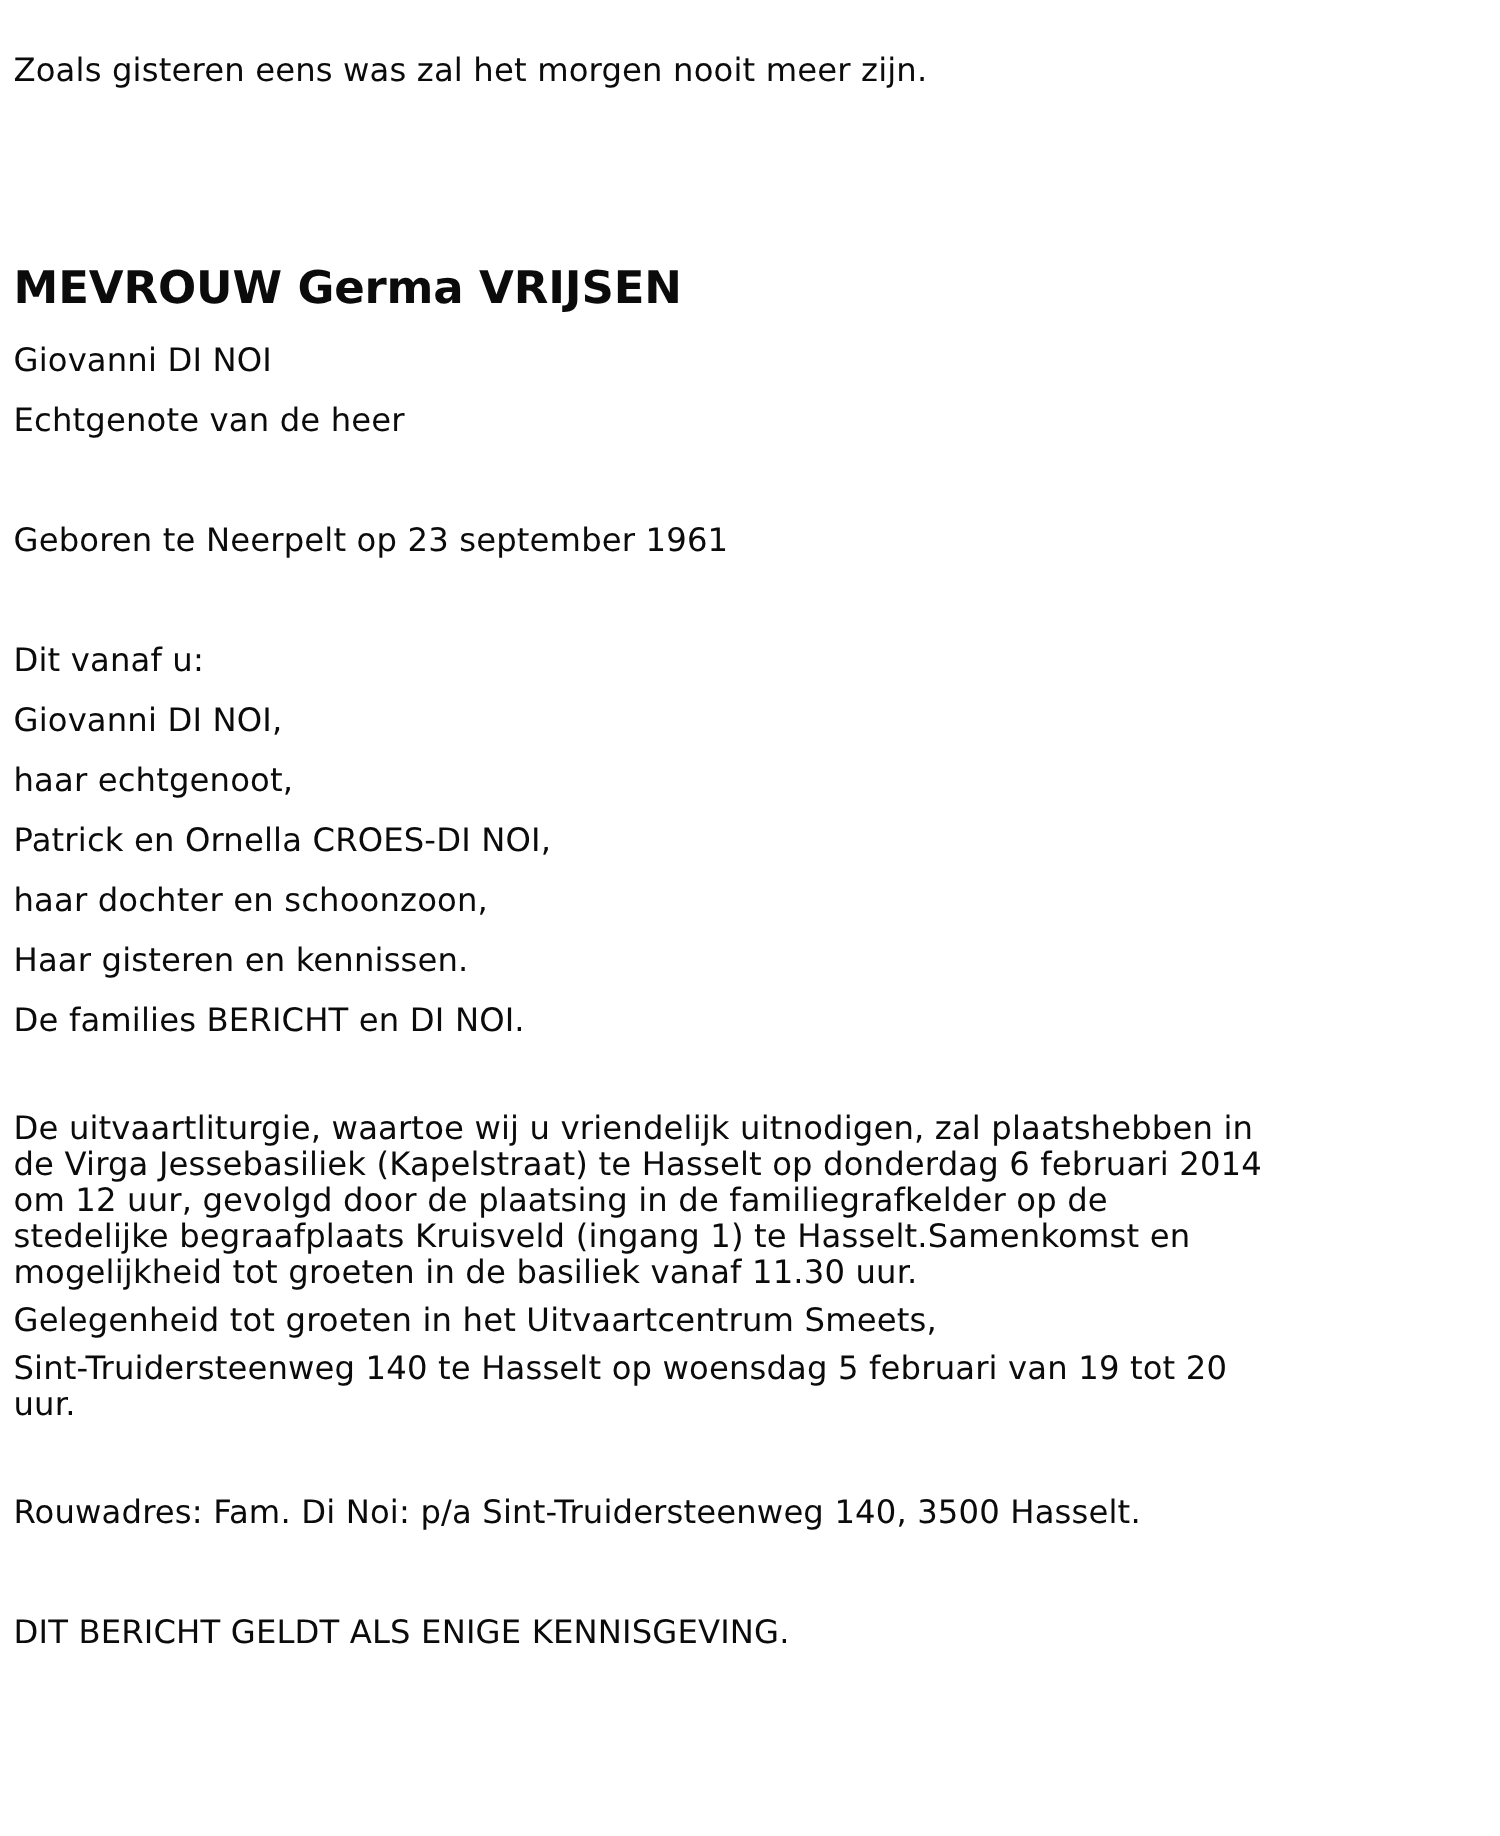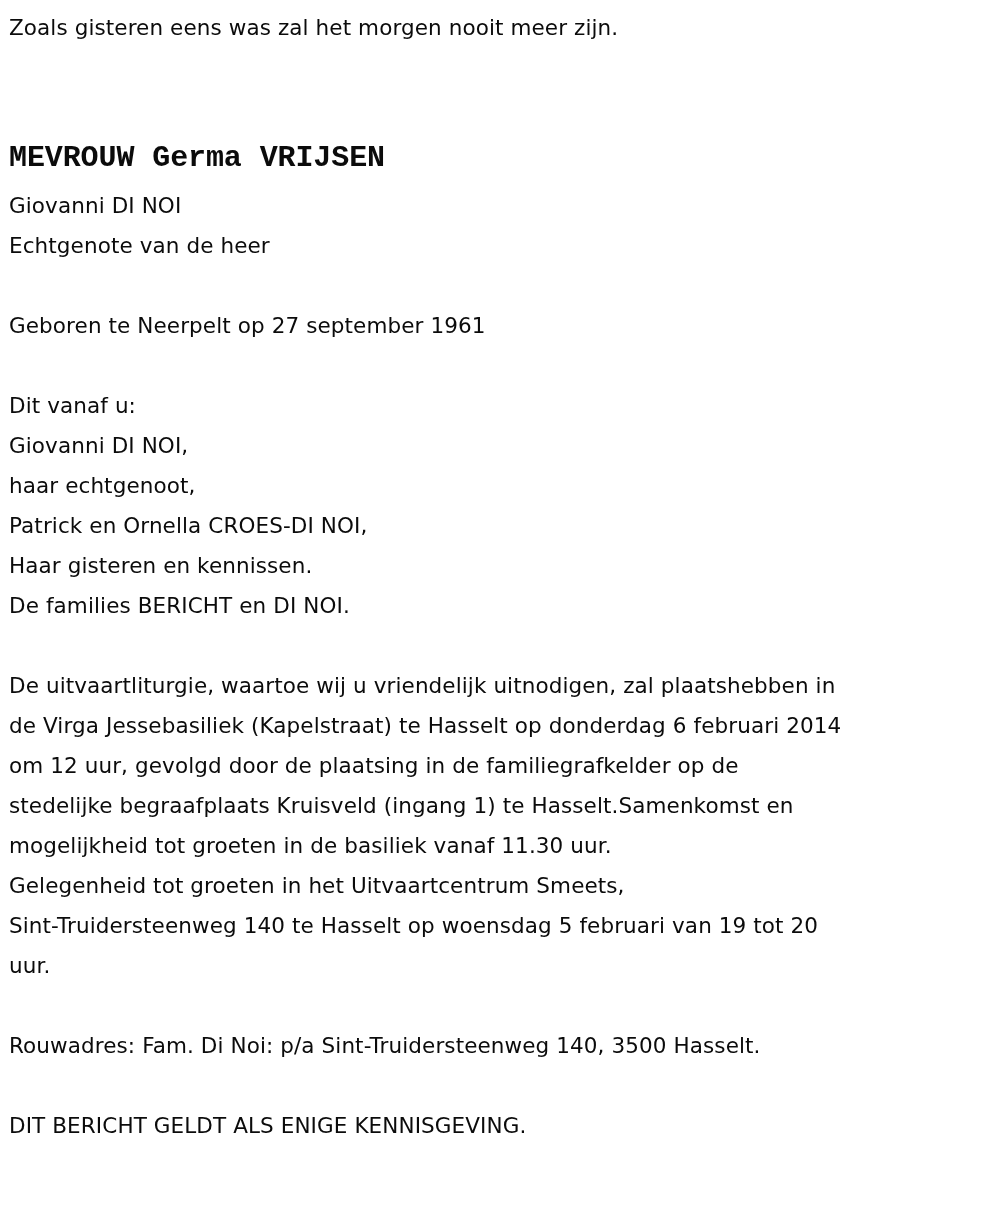--- a/index.html
+++ b/index.html
@@ -11,45 +11,44 @@
   body {
     width: 1000px;
     height: 1224px;
     font-family: "DejaVu Sans", "Liberation Sans", sans-serif;
     color: #0b0b0b;
     overflow: hidden;
   }
   .notice {
     box-sizing: border-box;
     width: 852px;
-    padding: 8px 6px 0 9px;
+    padding: 28px 6px 0 9px;
   }
   .line {
     font-size: 21.5px;
     line-height: 40px;
     letter-spacing: 0.1px;
     white-space: pre-wrap;
   }
   .blank {
     height: 40px;
     line-height: 40px;
     font-size: 21.5px;
   }
   .name {
     font-size: 30px;
     font-weight: bold;
     line-height: 52px;
     letter-spacing: -0.1px;
-    margin-top: 4px;
+    margin-top: 19px;
     margin-bottom: 2px;
-    font-family: Liberation Mono, monospace;
   }
   .para {
     font-size: 21.5px;
-    line-height: 40px;
+    line-height: 24px;
     letter-spacing: 0.1px;
     max-width: 986px;
     text-align: left;
   }
 </style>
 </head>
 <body>
 
 <div class="notice">
 
@@ -60,28 +59,29 @@
 
   <div class="blank">&nbsp;</div>
 
   <div class="name">MEVROUW Germa VRIJSEN</div>
 
   <div class="line">Giovanni DI NOI</div>
   <div class="line">Echtgenote van de heer</div>
 
   <div class="blank">&nbsp;</div>
 
-  <div class="line">Geboren te Neerpelt op 27 september 1961</div>
+  <div class="line">Geboren te Neerpelt op 23 september 1961</div>
 
   <div class="blank">&nbsp;</div>
 
   <div class="line">Dit vanaf u:</div>
   <div class="line">Giovanni DI NOI,</div>
   <div class="line">haar echtgenoot,</div>
   <div class="line">Patrick en Ornella CROES-DI NOI,</div>
+  <div class="line">haar dochter en schoonzoon,</div>
   <div class="line">Haar gisteren en kennissen.</div>
   <div class="line">De families BERICHT en DI NOI.</div>
 
   <div class="blank">&nbsp;</div>
 
   <div class="para">De uitvaartliturgie, waartoe wij u vriendelijk uitnodigen, zal plaatshebben in de Virga Jessebasiliek (Kapelstraat) te Hasselt op donderdag 6 februari 2014 om 12 uur, gevolgd door de plaatsing in de familiegrafkelder op de stedelijke begraafplaats Kruisveld (ingang 1) te Hasselt.Samenkomst en mogelijkheid tot groeten in de basiliek vanaf 11.30 uur.</div>
   <div class="line">Gelegenheid tot groeten in het Uitvaartcentrum Smeets,</div>
   <div class="para">Sint-Truidersteenweg 140 te Hasselt op woensdag 5 februari van 19 tot 20 uur.</div>
 
   <div class="blank">&nbsp;</div>

